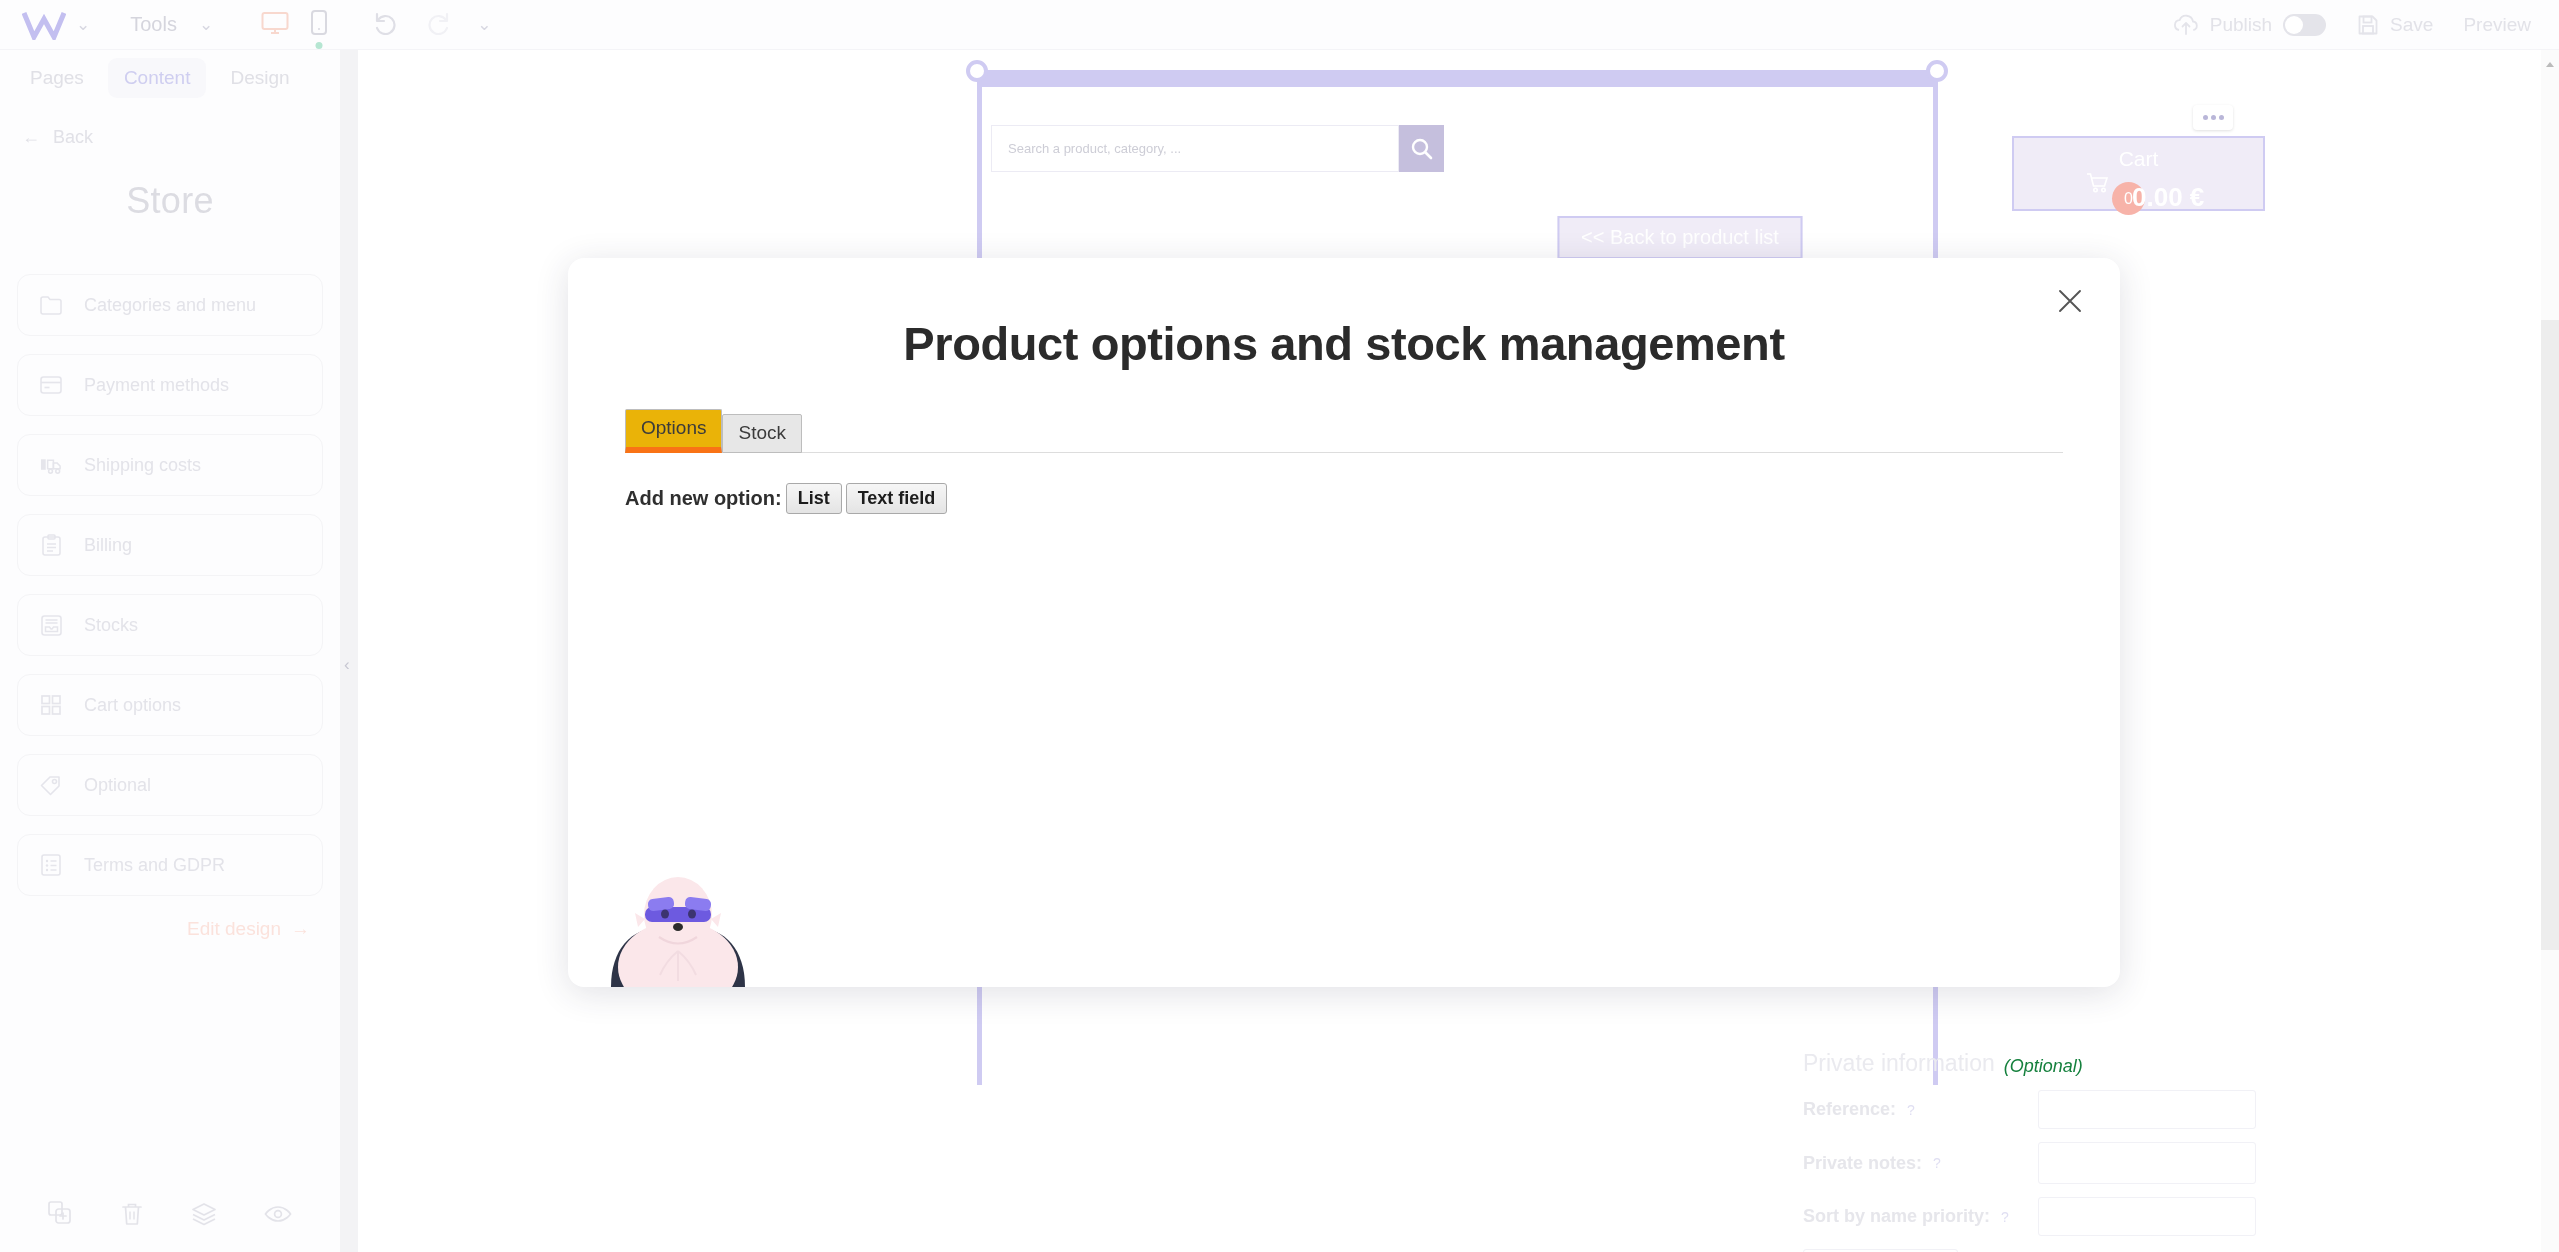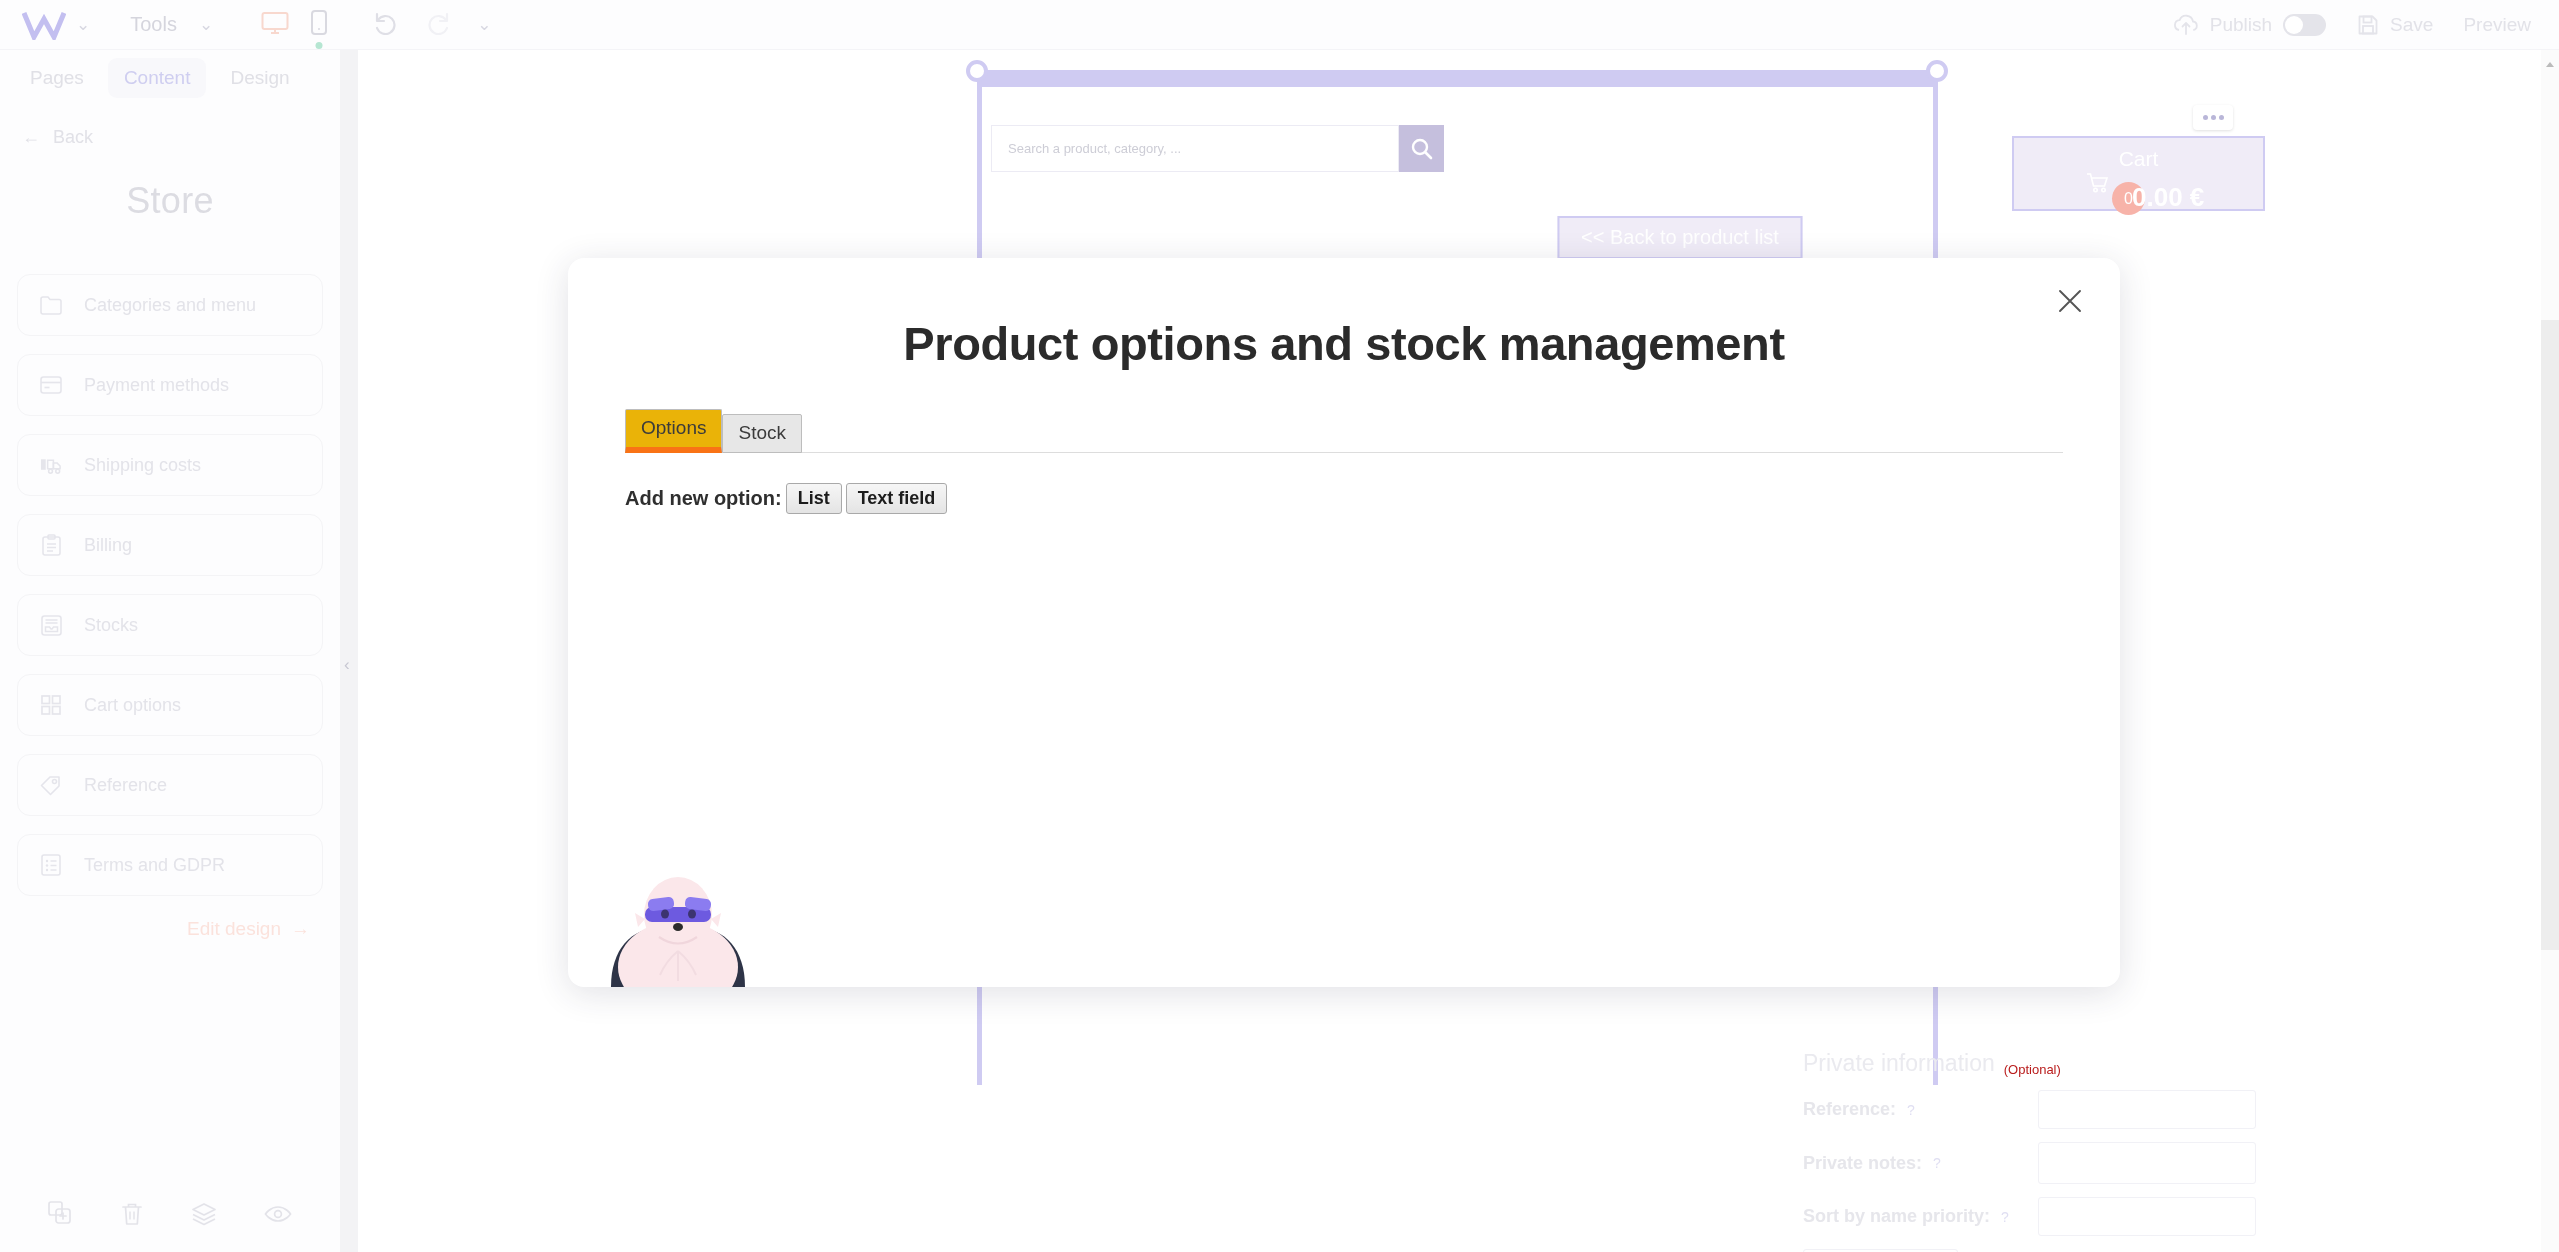--- a/index.html
+++ b/index.html
@@ -113,21 +113,21 @@
 
   .float-toolbar { position:absolute; left:1300px; top:238px; width:290px; height:50px;
      background:#cfcbf2; border-radius:12px; display:flex; }
   .ft-cell { flex:1; display:flex; align-items:center; justify-content:center;
      border-right:1px solid #dedbf4; }
   .ft-cell:last-child { border-right:none; }
 
   
   .priv-block { position:absolute; left:1445px; top:1000px; width:460px; }
   .priv-title { font-size:23px; color:#eaeaef; }
-  .priv-opt { font-size:13px; color:#b91c1c; }
+  .priv-opt { font-size:18px; color:#15803d;font-style:italic; }
   .priv-row { display:flex; align-items:center; margin-top:13px; }
   .priv-lab { width:235px; font-size:18px; color:#e6e6eb; font-weight:bold;
      display:flex; align-items:center; gap:11px; }
   .q { color:#e0dff2; font-size:14px; font-weight:normal; }
   .priv-in { width:218px; height:39px; border:1px solid #f1f1f6; background:#fff;
      border-radius:3px; font-size:18px; color:#e3e3e9; padding-left:9px;
      display:flex; align-items:center; }
   .priv-in.tall { height:42px; }
 
   
@@ -306,21 +306,21 @@
         </span>
         <span>Cart options</span>
       </div>
       <div class="nav-item">
         <span class="nav-icon">
           <svg width="22" height="21" viewBox="0 0 22 21">
               <path d="M1.5 10.5L10 2h9v9l-8.5 8.5z" fill="none" stroke="#e5e5eb" stroke-width="1.6" stroke-linejoin="round"></path>
               <circle cx="14.5" cy="6.5" r="2" fill="none" stroke="#e5e5eb" stroke-width="1.6"></circle>
             </svg>
         </span>
-        <span>Reference</span>
+        <span>Optional</span>
       </div>
       <div class="nav-item">
         <span class="nav-icon">
           <svg width="20" height="22" viewBox="0 0 20 22">
               <rect x="1" y="1" width="18" height="20" rx="2" fill="none" stroke="#e5e5eb" stroke-width="1.6"></rect>
               <circle cx="6" cy="7" r="1.2" fill="#e5e5eb"></circle>
               <circle cx="6" cy="11.5" r="1.2" fill="#e5e5eb"></circle>
               <circle cx="6" cy="16" r="1.2" fill="#e5e5eb"></circle>
               <path d="M9.5 7h6M9.5 11.5h6M9.5 16h6" stroke="#e5e5eb" stroke-width="1.5"></path>
             </svg>

